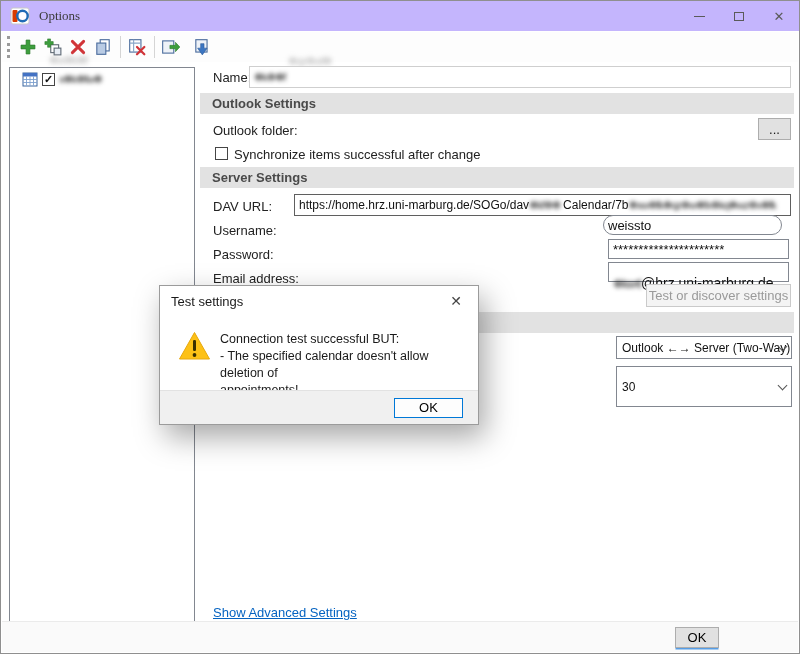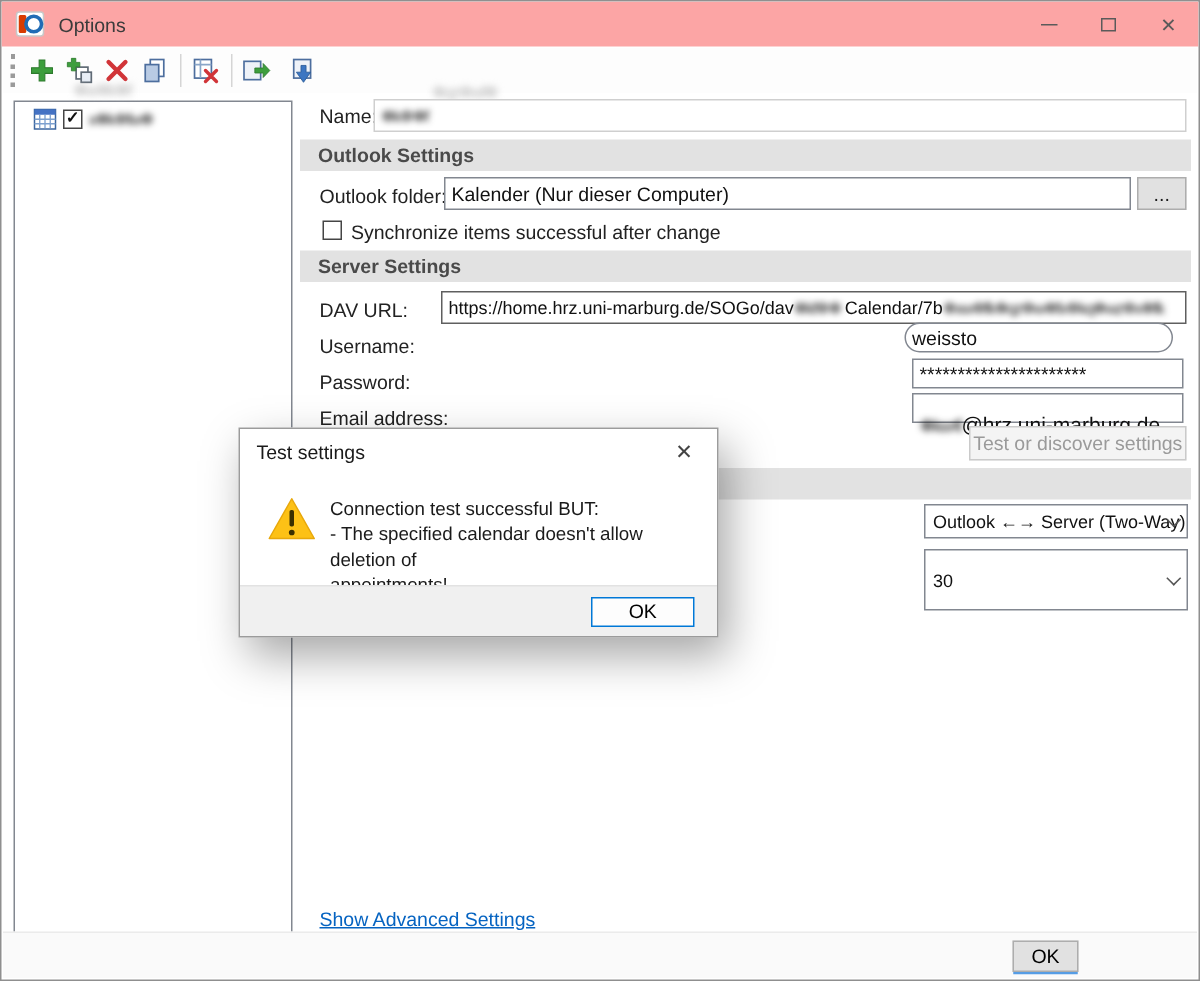--- a/index.html
+++ b/index.html
@@ -5,21 +5,21 @@
   * { margin:0; padding:0; box-sizing:border-box; }
   html,body { background:#d9d9d9; }
   body { font-family:"Liberation Sans", sans-serif; font-size:13px; color:#1a1a1a; }
 
   .window {
     position:relative; width:800px; height:654px; background:#ffffff;
     border:1px solid #8f8f8f; overflow:hidden;
   }
 
   
-  .titlebar { position:absolute; top:0; left:0; right:0; height:30px; background:#fca5a5; display:flex; align-items:center; }
+  .titlebar { position:absolute; top:0; left:0; right:0; height:30px; background:#c4b5fd; display:flex; align-items:center;font-family:Liberation Serif, serif; }
   .app-icon { width:20px; height:20px; margin-left:9px; position:relative; }
   .title-text { margin-left:9px; color:#3b3b3b; font-size:13px; }
   .win-controls { position:absolute; right:0; top:0; height:30px; display:flex; }
   .win-btn { width:40px; height:30px; display:flex; align-items:center; justify-content:center; cursor:default; }
   .glyph-min { width:11px; height:1px; background:#5a5a5a; display:block; }
   .glyph-max { width:10px; height:9px; border:1px solid #5a5a5a; display:block; }
   .glyph-close { font-size:13px; color:#5a5a5a; line-height:1; }
 
   
   .toolbar { position:absolute; top:31px; left:1px; right:1px; height:30px; display:flex; align-items:center; padding-left:5px; background:#fdfdfd; }
@@ -158,21 +158,20 @@
   <span class="smudge redacted light" style="left:287px; top:54px; width:52px;">✻qz✼wf✻</span>
 
   <span class="label" style="left:212px; top:69px;">Name:</span>
   <div class="field field-light" style="left:248px; top:65px; width:542px; height:22px;">
     <span class="redacted" style="width:36px;">✻k✼✻f</span>
   </div>
 
   <div class="section-header" style="top:92px;">Outlook Settings</div>
 
   <span class="label" style="left:212px; top:122px;">Outlook folder:</span>
-  <input class="field" style="left: 295px; top: 117px; width: 458px; height: 22px;" value="Kalender (Nur dieser Computer)">
   <button class="btn" style="left:757px; top:117px; width:33px; height:22px;">...</button>
 
   <span class="checkbox unchecked" style="position:absolute; left:214px; top:146px;">✓</span>
   <span class="label" style="left:233px; top:146px;">Synchronize items successful after change</span>
 
   <div class="section-header" style="top:166px;">Server Settings</div>
 
   <span class="label" style="left:212px; top:198px;">DAV URL:</span>
   <div class="field url-field" style="left:293px; top:193px; width:497px; height:22px; border-color:#5f5f5f;">
     <span>https://home.hrz.uni-marburg.de/SOGo/dav</span>

